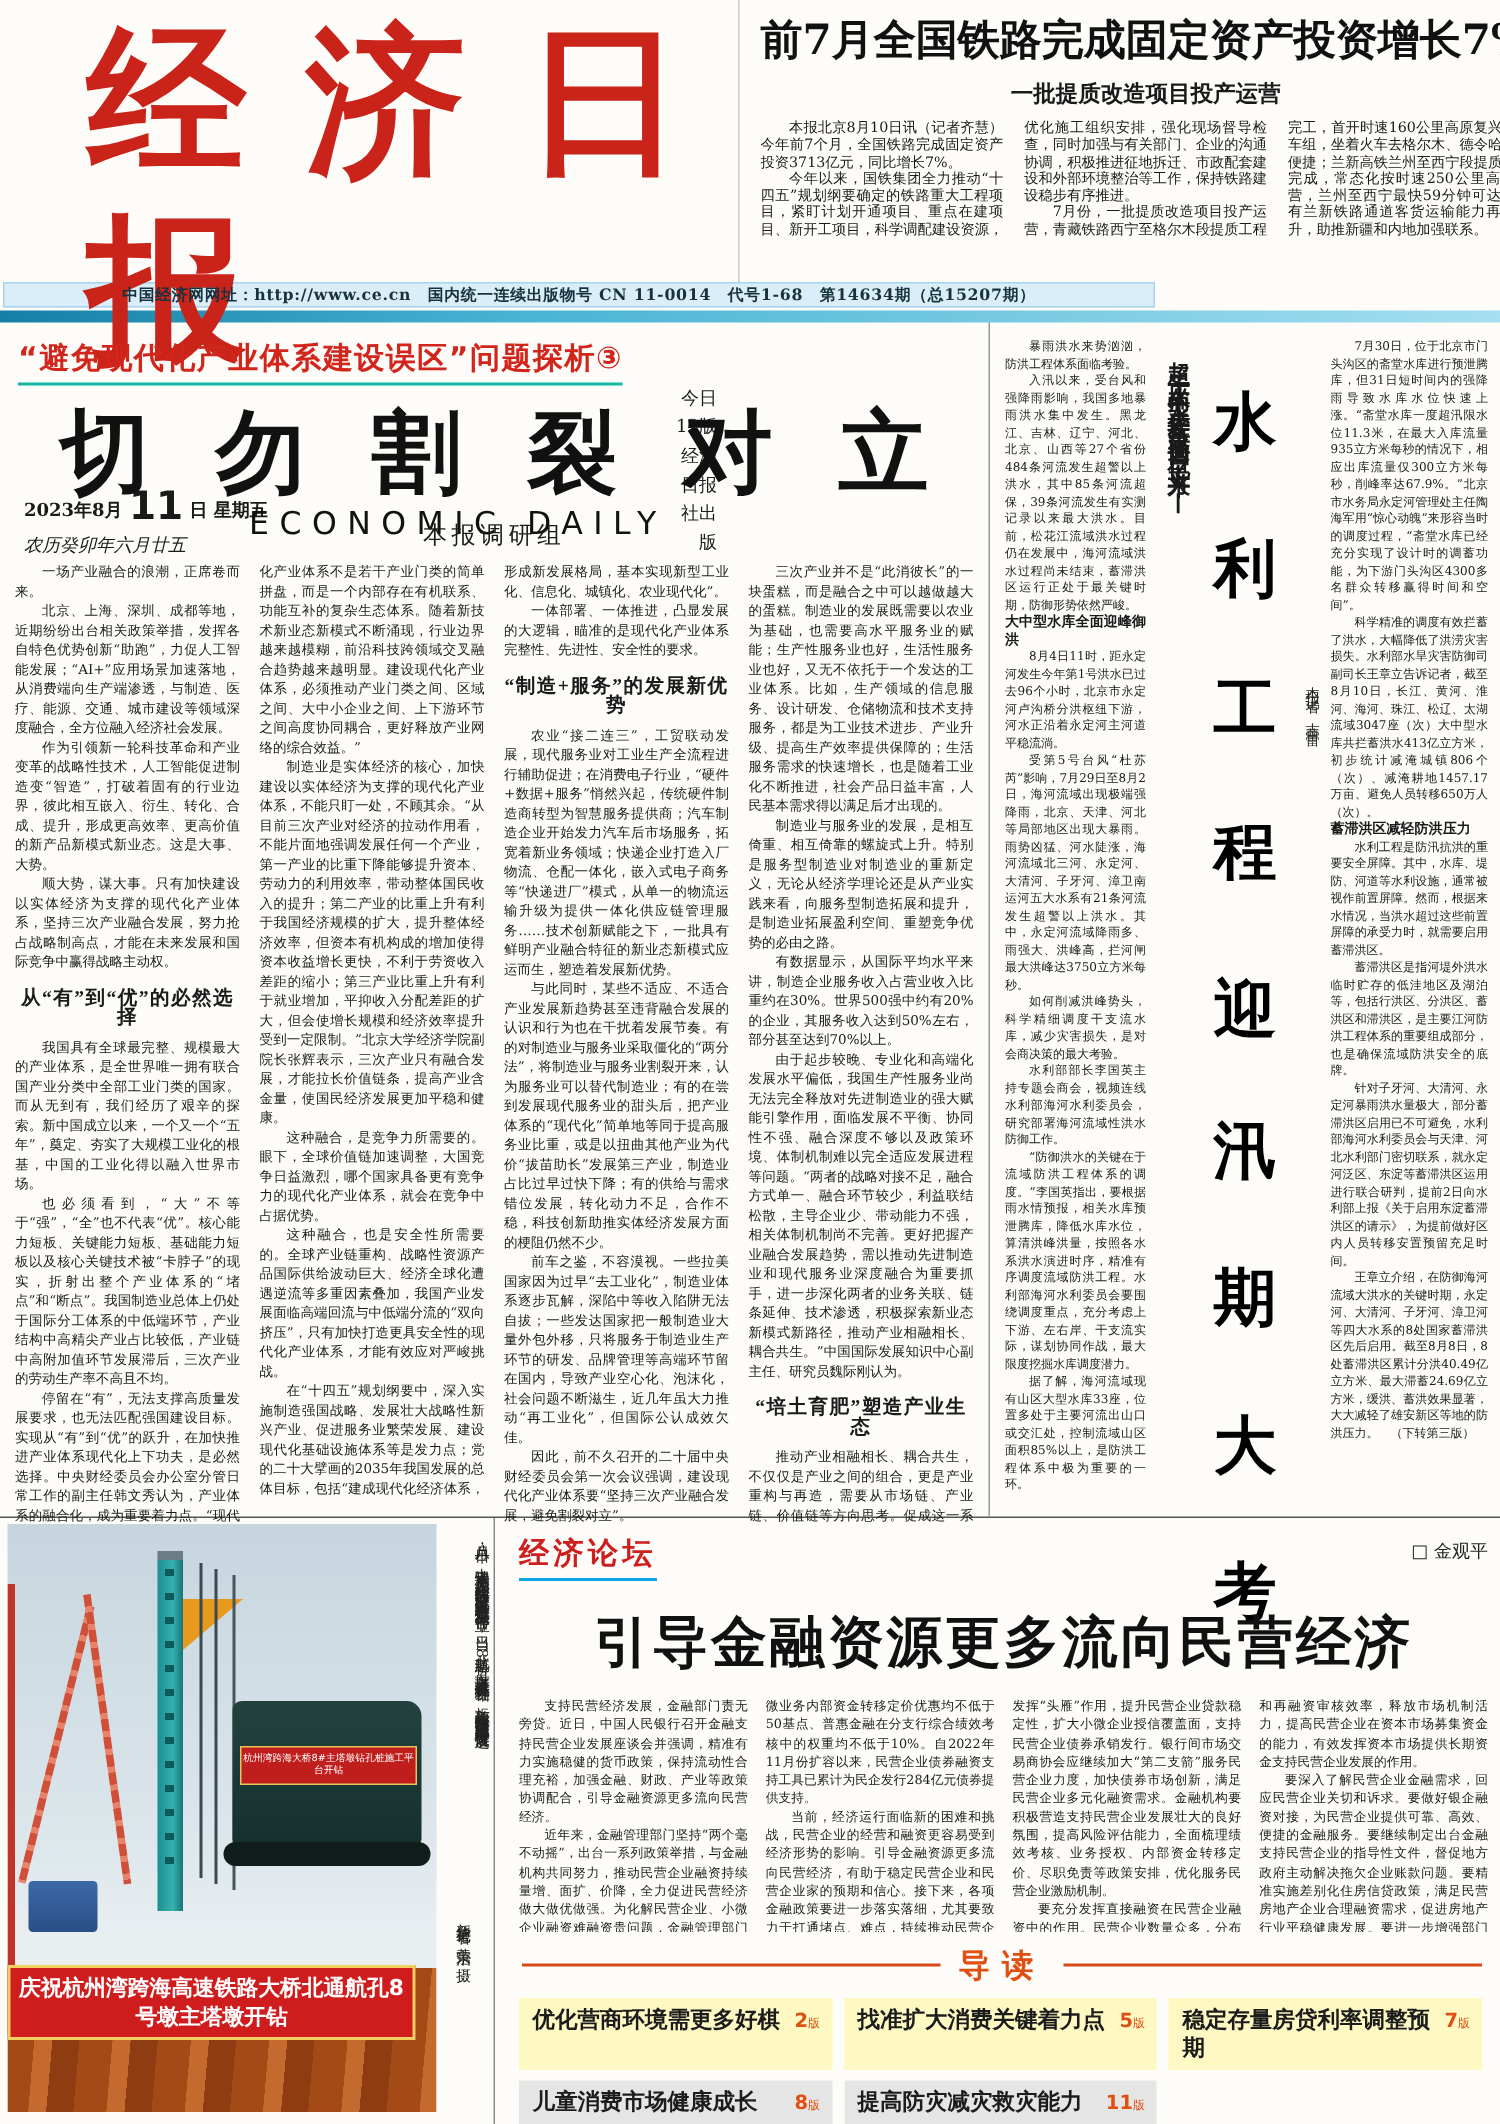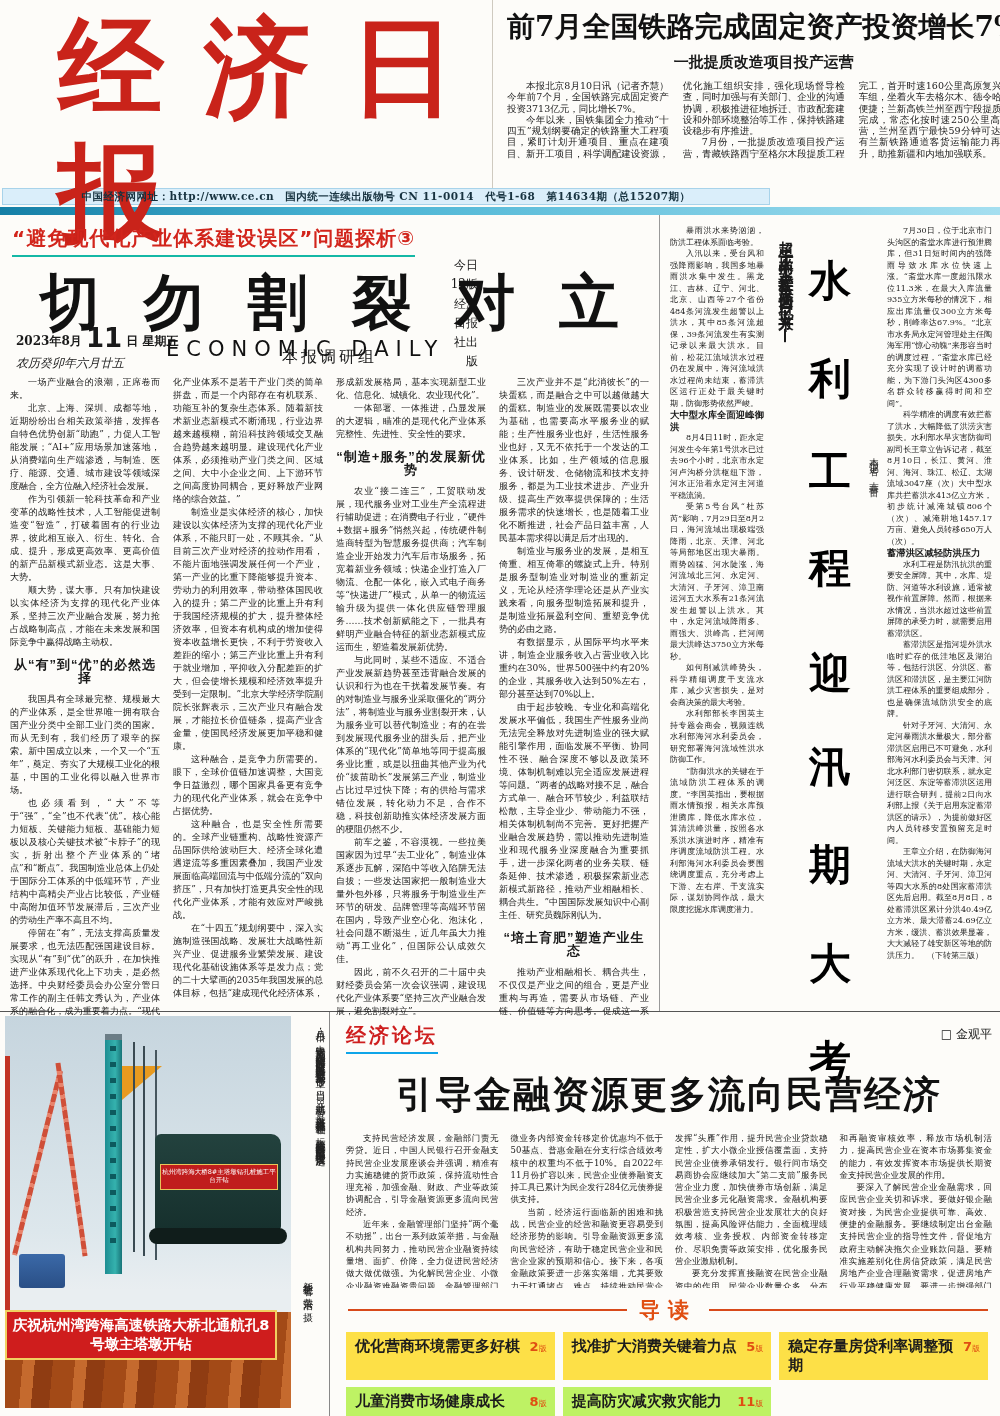--- a/index.html
+++ b/index.html
@@ -45,21 +45,21 @@
   .lead { width:660px; padding:8px 10px 0 10px; border-right:1px solid #999; }
   .kicker { display:inline-block; font-size:20px; font-weight:bold; color:#d2251c;
     border-bottom:2px solid #14b8a6; padding-bottom:3px; letter-spacing:1px;
     font-family:"DejaVu Sans", sans-serif; margin:2px 0 12px 2px; }
   .lead-headline { font-size:60px; font-weight:900; font-family:"DejaVu Sans", sans-serif;
     text-align:justify; text-align-last:justify; padding:0 30px; line-height:1.1; color:#111; }
   .lead-byline { text-align:center; font-size:16px; margin:12px 0 8px; letter-spacing:3px; }
   .lead-body { columns:4; column-gap:13px; font-size:9px; line-height:13px;
     text-align:justify; height:642px; overflow:hidden; }
   .lead-body p { text-indent:2em; }
-  .lead-body h3 { font-size:13px; font-family:Liberation Sans, sans-serif; font-weight:bold;
+  .lead-body h3 { font-size:13px; font-family:Liberation Serif, serif; font-weight:bold;
     text-align:center; margin:9px 0; letter-spacing:1px; }
   
   .water { flex:1; display:flex; padding:10px 8px 6px 10px; gap:7px; }
   .w-col { font-size:8px; line-height:11.5px; text-align:justify; overflow:hidden; }
   .w-col p { text-indent:2em; }
   .w-left { width:94px; }
   .w-right { flex:1; }
   .w-subtitle { writing-mode:vertical-rl; font-size:15px; font-weight:bold; width:24px;
     letter-spacing:4px; font-family:"DejaVu Sans", sans-serif; padding-top:4px; }
   .w-headline { writing-mode:vertical-rl; width:56px; font-size:42px; font-weight:900;
@@ -114,23 +114,23 @@
   .forum-body { columns:4; column-gap:12px; font-size:8.5px; line-height:12.3px;
     text-align:justify; height:224px; overflow:hidden; }
   .forum-body p { text-indent:2em; }
   
   .daodu { margin-top:8px; }
   .daodu-titlerow { display:flex; align-items:center; gap:12px; margin:0 4px 8px 2px; }
   .daodu-line { flex:1; border-top:2px solid #d8491a; }
   .daodu-title { font-size:21px; font-weight:900; color:#e04e12; letter-spacing:8px;
     font-family:"DejaVu Sans", sans-serif; }
   .daodu-grid { display:grid; grid-template-columns:1fr 1fr 1fr; gap:7px 8px; padding-right:4px; }
-  .daodu-item { background:#fde047; padding:5px 8px 5px 9px; display:flex;
+  .daodu-item { background:#fef9c3; padding:5px 8px 5px 9px; display:flex;
     justify-content:space-between; align-items:baseline; }
-  .daodu-item:nth-child(n+4){ background:#bef264; }
+  .daodu-item:nth-child(n+4){ background:#e5e5e5; }
   .daodu-item .t { font-size:15px; font-weight:bold; font-family:"DejaVu Sans", sans-serif; color:#1c1c1c; }
   .daodu-item .pg { color:#e04e12; font-weight:bold; font-size:13px; font-family:"DejaVu Sans", sans-serif; white-space:nowrap; }
   .daodu-item .pg small { font-size:8px; color:#e04e12; font-weight:normal; }
 </style>
 </head>
 <body>
 
 <div class="page">
 
   <div class="header">
@@ -201,20 +201,21 @@
     <div class="water">
       <div class="w-col w-left">
           <p>暴雨洪水来势汹汹，防洪工程体系面临考验。</p>
           <p>入汛以来，受台风和强降雨影响，我国多地暴雨洪水集中发生。黑龙江、吉林、辽宁、河北、北京、山西等27个省份484条河流发生超警以上洪水，其中85条河流超保，39条河流发生有实测记录以来最大洪水。目前，松花江流域洪水过程仍在发展中，海河流域洪水过程尚未结束，蓄滞洪区运行正处于最关键时期，防御形势依然严峻。</p>
           <h3>大中型水库全面迎峰御洪</h3>
           <p>8月4日11时，距永定河发生今年第1号洪水已过去96个小时，北京市永定河卢沟桥分洪枢纽下游，河水正沿着永定河主河道平稳流淌。</p>
           <p>受第5号台风“杜苏芮”影响，7月29日至8月2日，海河流域出现极端强降雨，北京、天津、河北等局部地区出现大暴雨。雨势凶猛、河水陡涨，海河流域北三河、永定河、大清河、子牙河、漳卫南运河五大水系有21条河流发生超警以上洪水。其中，永定河流域降雨多、雨强大、洪峰高，拦河闸最大洪峰达3750立方米每秒。</p>
           <p>如何削减洪峰势头，科学精细调度干支流水库，减少灾害损失，是对会商决策的最大考验。</p>
           <p>水利部部长李国英主持专题会商会，视频连线水利部海河水利委员会，研究部署海河流域性洪水防御工作。</p>
           <p>“防御洪水的关键在于流域防洪工程体系的调度。”李国英指出，要根据雨水情预报，相关水库预泄腾库，降低水库水位，算清洪峰洪量，按照各水系洪水演进时序，精准有序调度流域防洪工程。水利部海河水利委员会要围绕调度重点，充分考虑上下游、左右岸、干支流实际，谋划协同作战，最大限度挖掘水库调度潜力。</p>
+          <p>据了解，海河流域现有山区大型水库33座，位置多处于主要河流出山口或交汇处，控制流域山区面积85%以上，是防洪工程体系中极为重要的一环。</p>
         </div>
       <div class="w-subtitle">超三千座大中型水库拦蓄洪水逾四百亿立方米——</div>
       <div class="w-headline">水利工程迎汛期大考</div>
       <div class="w-byline">本报记者　吉蕾蕾</div>
       <div class="w-col w-right">
           <p>7月30日，位于北京市门头沟区的斋堂水库进行预泄腾库，但31日短时间内的强降雨导致水库水位快速上涨。“斋堂水库一度超汛限水位11.3米，在最大入库流量935立方米每秒的情况下，相应出库流量仅300立方米每秒，削峰率达67.9%。”北京市水务局永定河管理处主任陶海军用“惊心动魄”来形容当时的调度过程，“斋堂水库已经充分实现了设计时的调蓄功能，为下游门头沟区4300多名群众转移赢得时间和空间”。</p>
           <p>科学精准的调度有效拦蓄了洪水，大幅降低了洪涝灾害损失。水利部水旱灾害防御司副司长王章立告诉记者，截至8月10日，长江、黄河、淮河、海河、珠江、松辽、太湖流域3047座（次）大中型水库共拦蓄洪水413亿立方米，初步统计减淹城镇806个（次）、减淹耕地1457.17万亩、避免人员转移650万人（次）。</p>
           <h3>蓄滞洪区减轻防洪压力</h3>
           <p>水利工程是防汛抗洪的重要安全屏障。其中，水库、堤防、河道等水利设施，通常被视作前置屏障。然而，根据来水情况，当洪水超过这些前置屏障的承受力时，就需要启用蓄滞洪区。</p>
           <p>蓄滞洪区是指河堤外洪水临时贮存的低洼地区及湖泊等，包括行洪区、分洪区、蓄洪区和滞洪区，是主要江河防洪工程体系的重要组成部分，也是确保流域防洪安全的底牌。</p>

